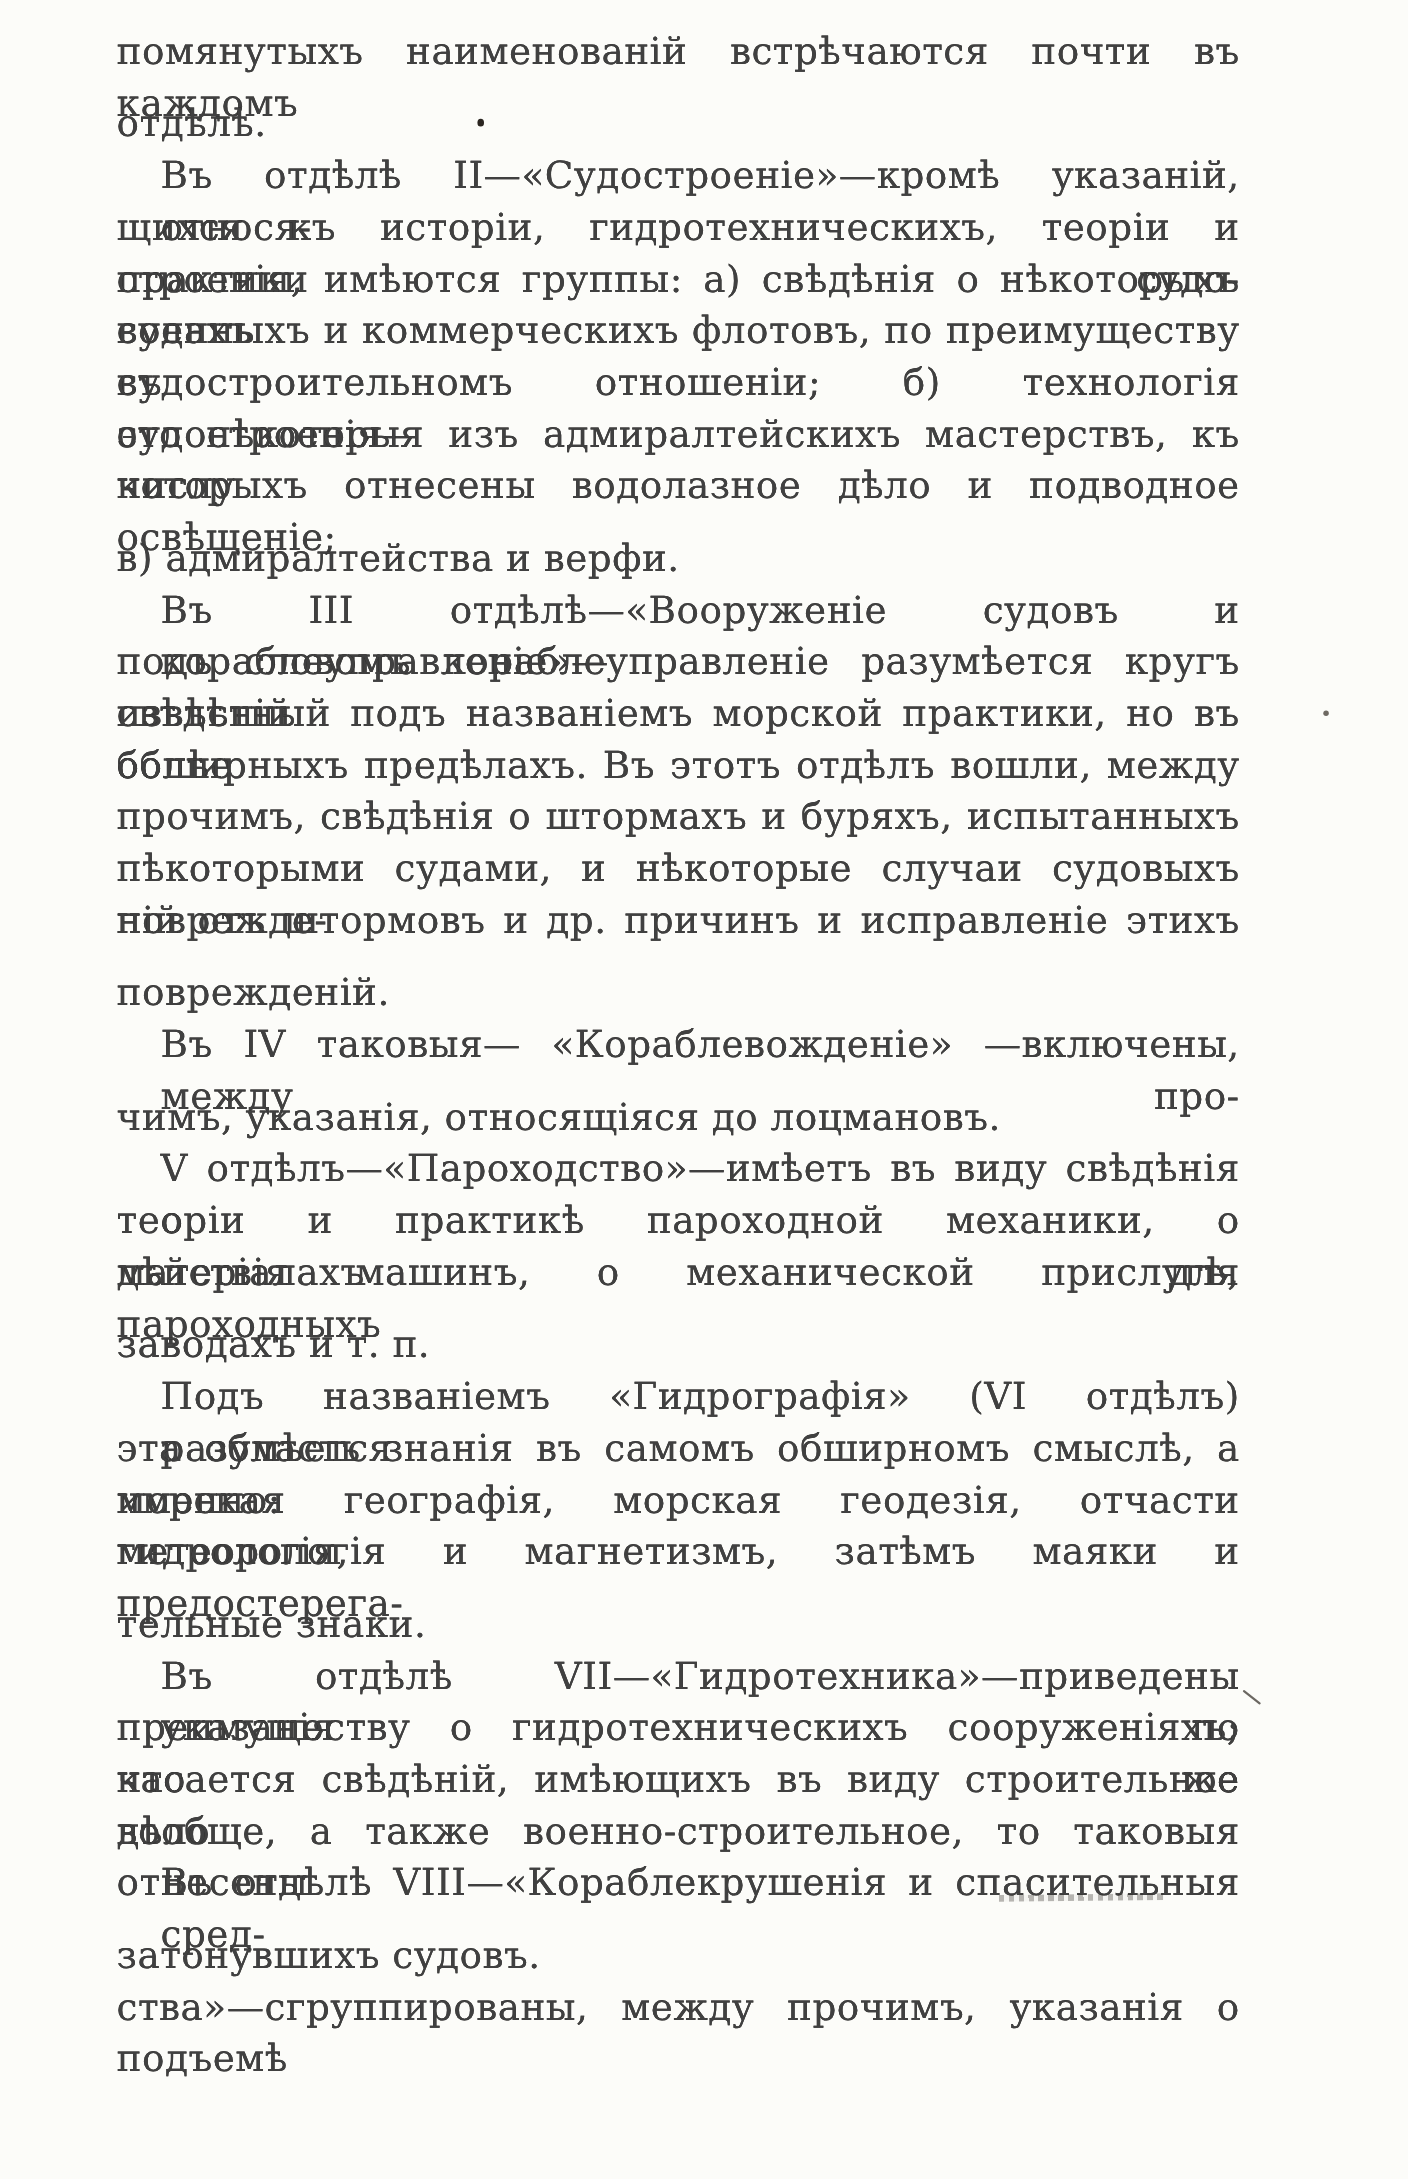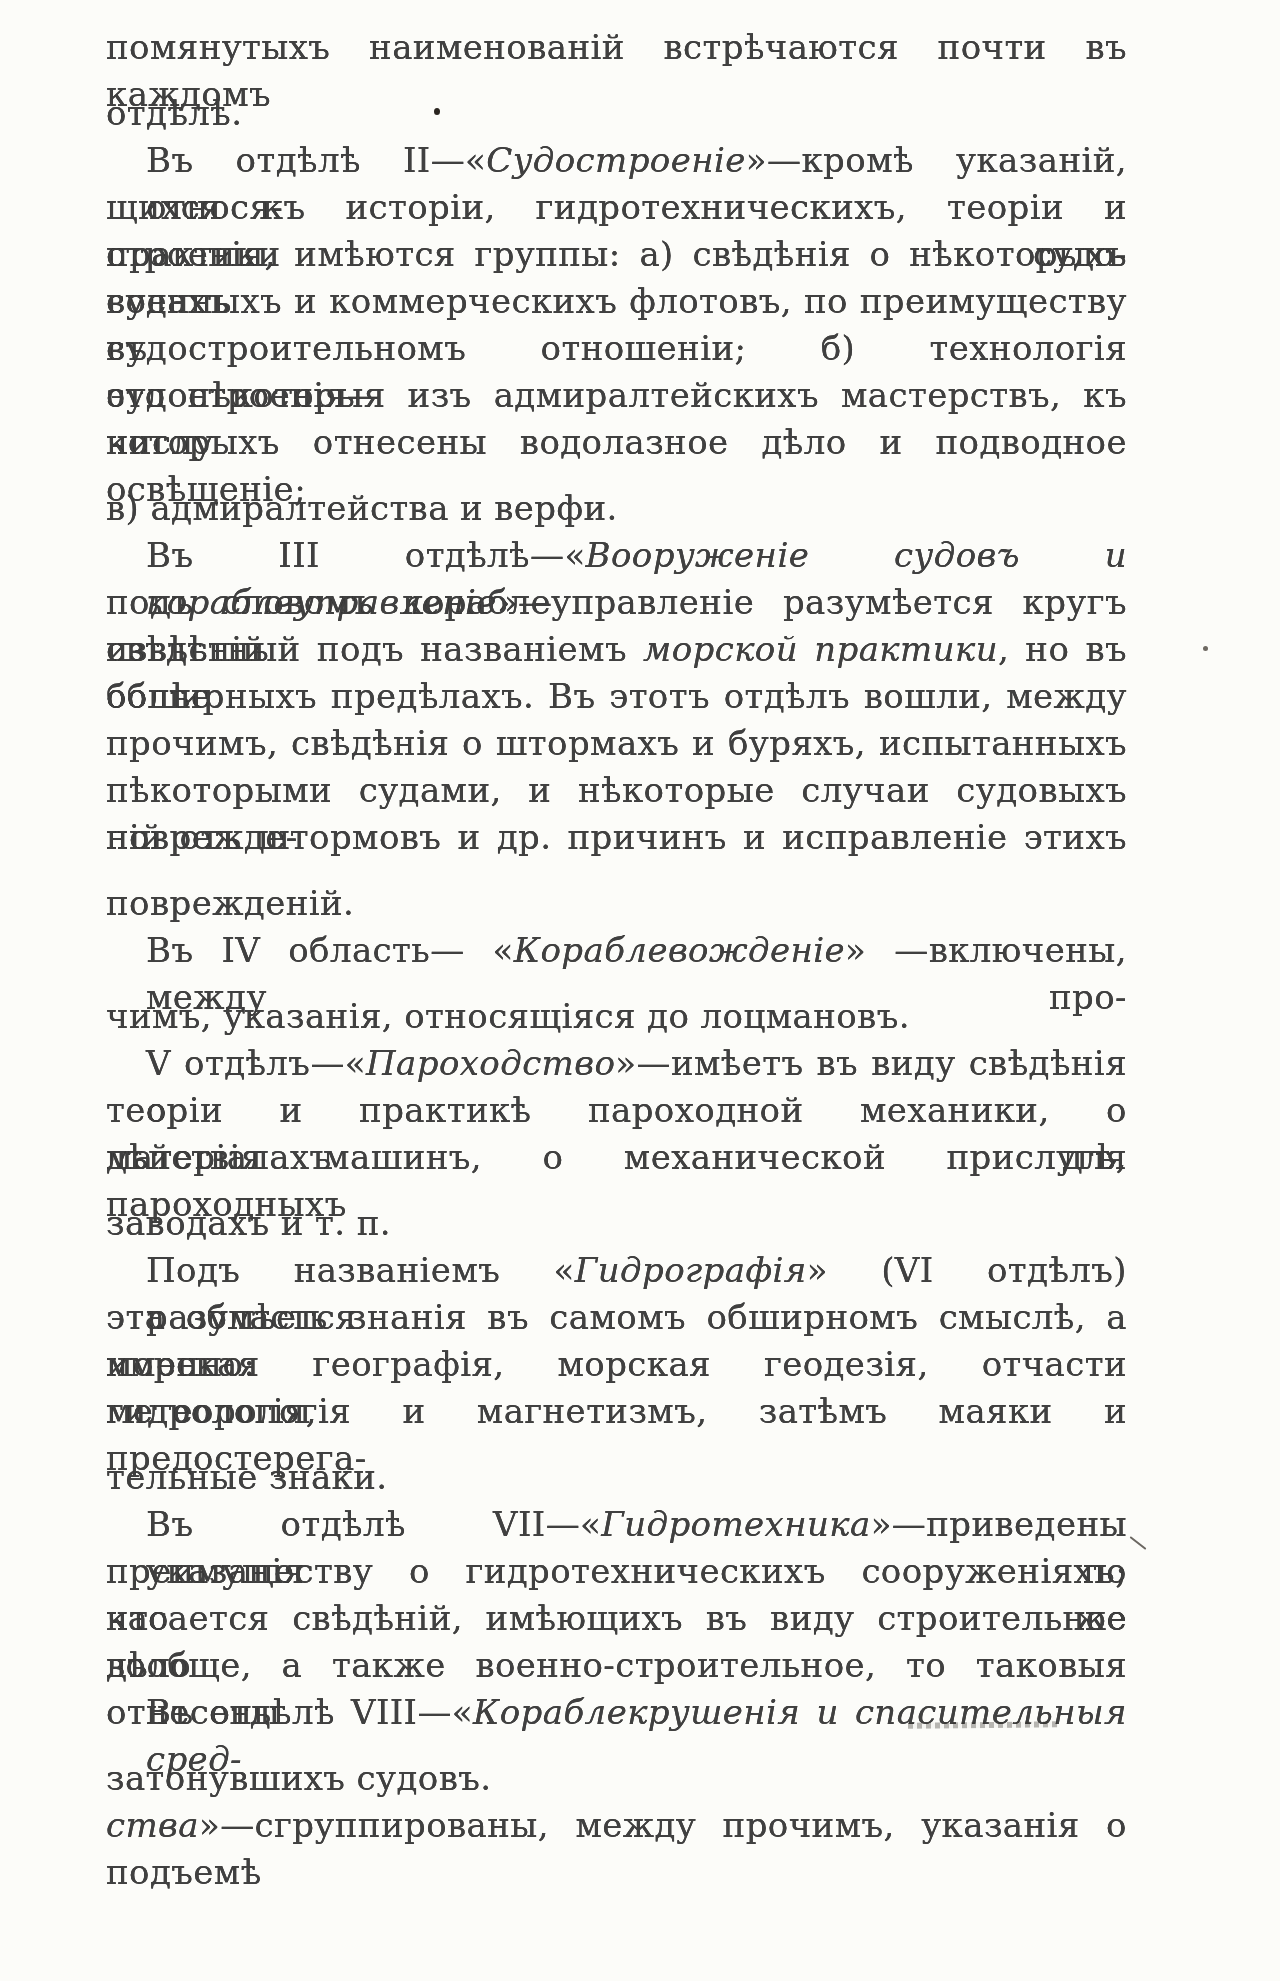--- a/index.html
+++ b/index.html
@@ -37,21 +37,21 @@
     text-justify: inter-word;
   }
   .line.justified { white-space: normal; }
   .line.para-end {
     text-align: center;
     text-align-last: left;
     margin-top: 19px;
   }
   .line.indent { padding-left: 40px; }
   .line.justified.indent { text-indent: 0; }
-  .it { font-style: italic; }
+  .it { }
   
   .artifact { position: absolute; pointer-events: none; }
   .artifact.dot-1 {
     left: 434px; top: 108px; width: 6px; height: 7px;
     background: #2a2520; border-radius: 50%;
   }
   .artifact.dot-2 {
     left: 1203px; top: 646px; width: 5px; height: 5px;
     background: #4a433c; border-radius: 50%; opacity: .8;
   }
@@ -83,21 +83,21 @@
       <div class="line justified"><span>которыхъ отнесены водолазное дѣло и подводное освѣщеніе;</span></div>
       <div class="line para-end"><span>в) адмиралтейства и верфи.</span></div>
       <div class="line justified indent"><span>Въ III отдѣлѣ—«</span><span class="it">Вооруженіе судовъ и кораблеуправленіе</span><span>»—</span></div>
       <div class="line justified"><span>подъ словомъ кораблеуправленіе разумѣется кругъ свѣдѣній</span></div>
       <div class="line justified"><span>извѣстный подъ названіемъ </span><span class="it">морской практики</span><span>, но въ болѣе</span></div>
       <div class="line justified"><span>обширныхъ предѣлахъ. Въ этотъ отдѣлъ вошли, между</span></div>
       <div class="line justified"><span>прочимъ, свѣдѣнія о штормахъ и буряхъ, испытанныхъ</span></div>
       <div class="line justified"><span>пѣкоторыми судами, и нѣкоторые случаи судовыхъ поврежде-</span></div>
       <div class="line justified"><span>ній отъ штормовъ и др. причинъ и исправленіе этихъ</span></div>
       <div class="line para-end"><span>поврежденій.</span></div>
-      <div class="line justified indent"><span>Въ IV область— «</span><span class="it">Кораблевожденіе</span><span>» —включены, между про-</span></div>
+      <div class="line justified indent"><span>Въ IV таковыя— «</span><span class="it">Кораблевожденіе</span><span>» —включены, между про-</span></div>
       <div class="line para-end"><span>чимъ, указанія, относящіяся до лоцмановъ.</span></div>
       <div class="line justified indent"><span>V отдѣлъ—«</span><span class="it">Пароходство</span><span>»—имѣетъ въ виду свѣдѣнія о</span></div>
       <div class="line justified"><span>теоріи и практикѣ пароходной механики, о матеріалахъ для</span></div>
       <div class="line justified"><span>дѣйствія машинъ, о механической прислугѣ, пароходныхъ</span></div>
       <div class="line para-end"><span>заводахъ и т. п.</span></div>
       <div class="line justified indent"><span>Подъ названіемъ «</span><span class="it">Гидрографія</span><span>» (VI отдѣлъ) разумѣется</span></div>
       <div class="line justified"><span>эта область знанія въ самомъ обширномъ смыслѣ, а именно:</span></div>
       <div class="line justified"><span>морская географія, морская геодезія, отчасти гидрологія,</span></div>
       <div class="line justified"><span>метеорологія и магнетизмъ, затѣмъ маяки и предостерега-</span></div>
       <div class="line para-end"><span>тельные знаки.</span></div>

